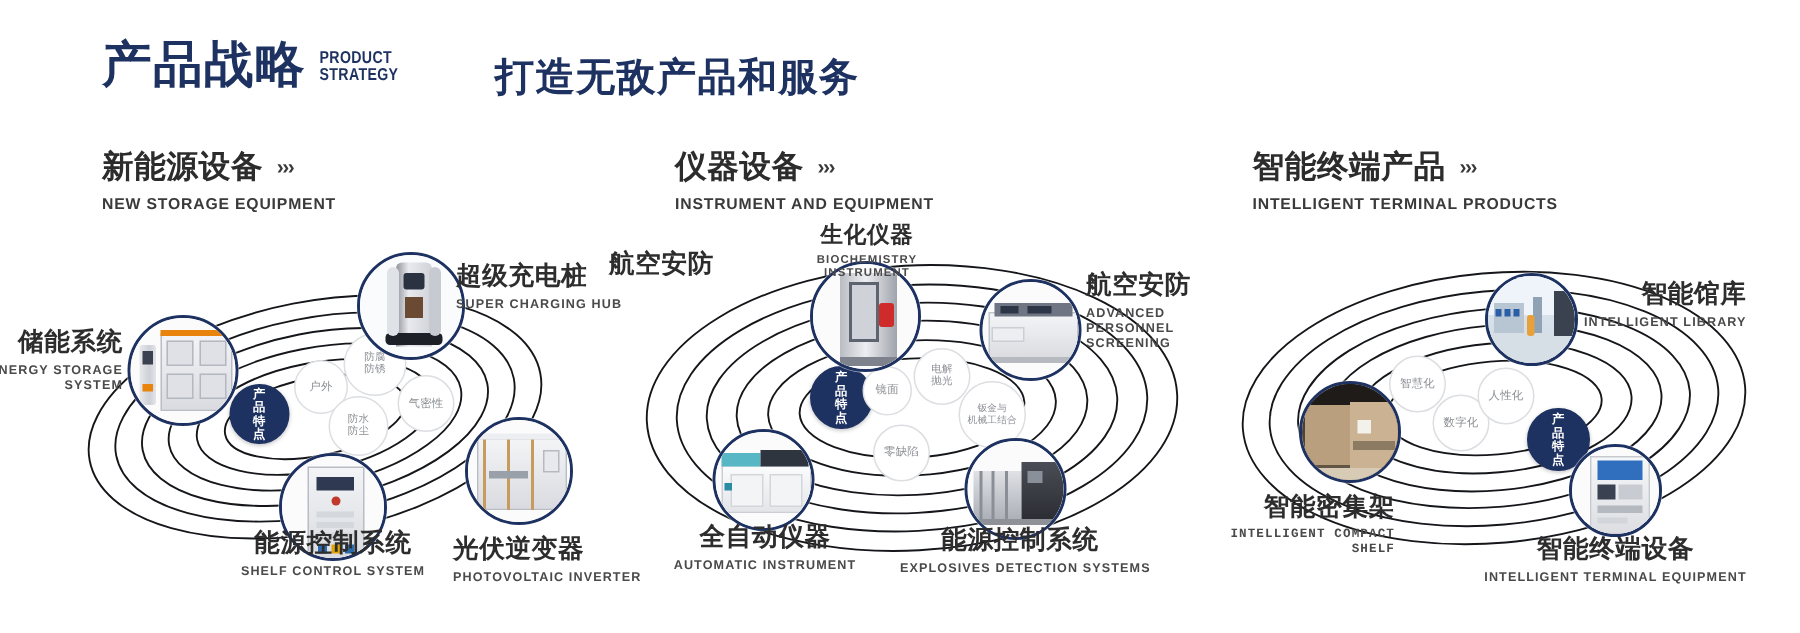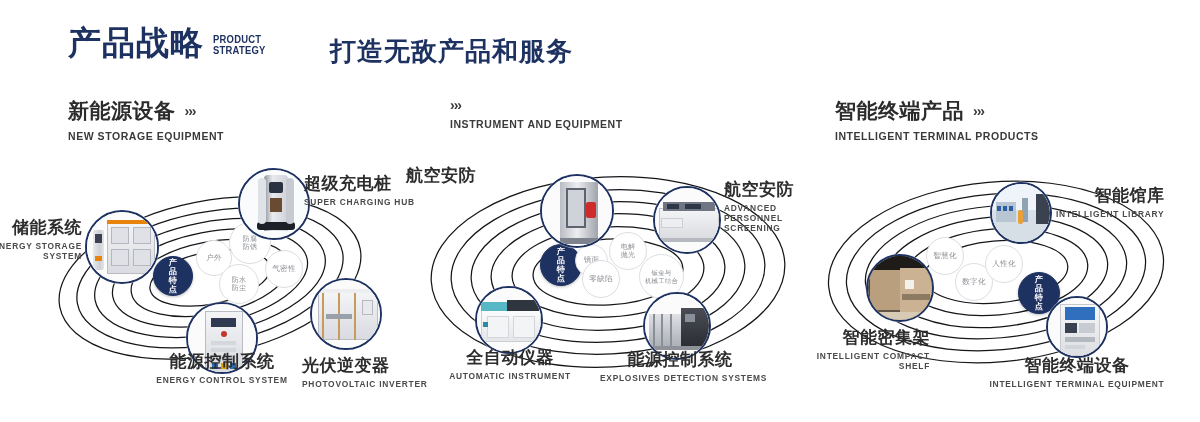--- a/index.html
+++ b/index.html
@@ -103,20 +103,21 @@
   <div class="sec-head" style="left:68px; top:97px;">
     <div class="sec-cn">
       <span>新能源设备</span>
       <span class="chev">›››</span>
     </div>
     <div class="sec-en">NEW STORAGE EQUIPMENT</div>
   </div>
 
   <div class="sec-head" style="left:450px; top:97px;">
     <div class="sec-cn">
+      <span>仪器设备</span>
       <span class="chev">›››</span>
     </div>
     <div class="sec-en">INSTRUMENT AND EQUIPMENT</div>
   </div>
 
   <div class="sec-head" style="left:835px; top:97px;">
     <div class="sec-cn">
       <span>智能终端产品</span>
       <span class="chev">›››</span>
     </div>
@@ -201,21 +202,21 @@
         <div class="bar" style="left:23px; top:37px; width:25px; height:4px; background:#d4d7dc;"></div>
         <div class="bar" style="left:23px; top:44px; width:25px; height:4px; background:#d4d7dc;"></div>
         <div class="bar" style="left:23px; top:51px; width:25px; height:4px; background:#d4d7dc;"></div>
         <div class="bar" style="left:24px; top:59px; width:6px; height:6px; background:#2b6cb0;"></div>
         <div class="bar" style="left:33px; top:59px; width:6px; height:6px; background:#e0a300;"></div>
         <div class="bar" style="left:42px; top:59px; width:6px; height:6px; background:#2b6cb0;"></div>
       </div>
     </div>
     <div class="lab c" style="left:132px; top:200px; width:180px;">
       <div class="cn">能源控制系统</div>
-      <div class="en">ENERGY CONTROL SYSTEM</div>
+      <div class="en">SHELF CONTROL SYSTEM</div>
     </div>
   </div>
 
   <div class="cluster" style="left:400px; top:150px; width:420px; height:250px;">
 
     <svg class="rings" width="420" height="250" viewBox="0 0 420 250">
       <g transform="translate(208,122) rotate(-3)" fill="none" stroke="#14161a" stroke-width="1.25">
         <ellipse rx="177" ry="95"></ellipse>
         <ellipse rx="157" ry="82"></ellipse>
         <ellipse rx="137" ry="70"></ellipse>
@@ -223,31 +224,35 @@
         <ellipse rx="96" ry="45"></ellipse>
         <ellipse rx="75" ry="33"></ellipse>
       </g>
     </svg>
 
     <div class="bub primary" style="left:140px; top:94px; width:42px; height:42px;">
       <span>产<br>品<br>特<br>点</span>
     </div>
     <div class="bub" style="left:175px; top:94px; width:33px; height:33px;">镜面</div>
     <div class="bub" style="left:209px; top:82px; width:38px; height:38px; font-size:7px;">电解<br>抛光</div>
-    <div class="bub" style="left:182px; top:110px; width:38px; height:38px;font-family:Liberation Mono, monospace;">零缺陷</div>
+    <div class="bub" style="left:182px; top:133px; width:38px; height:38px;font-family:Liberation Mono, monospace;">零缺陷</div>
     <div class="bub" style="left:239px; top:104px; width:45px; height:45px; font-size:6.4px;">钣金与<br>机械工结合</div>
 
     <div class="node" style="left:140px; top:24px; width:74px; height:74px;">
       <div class="ph">
         <div class="bar" style="left:18px; top:6px; width:38px; height:60px; background:linear-gradient(90deg,#b9bcc3,#edeef1 45%,#9fa3ab);"></div>
         <div class="bar" style="left:24px; top:12px; width:20px; height:40px; background:#5d6470;"></div>
         <div class="bar" style="left:26px; top:14px; width:16px; height:36px; background:#cfd3d9;"></div>
         <div class="bar" style="left:44px; top:26px; width:10px; height:16px; background:#cf2b2b; border-radius:2px;"></div>
         <div class="bar" style="left:18px; top:62px; width:38px; height:6px; background:#7d828c;"></div>
       </div>
+    </div>
+    <div class="lab c sm" style="left:126px; top:-3px; width:104px;">
+      <div class="cn">生化仪器</div>
+      <div class="en" style="white-space:normal;">BIOCHEMISTRY INSTRUMENT</div>
     </div>
     <div class="lab" style="left:6px; top:14px;">
       <div class="cn">航空安防</div>
     </div>
 
     <div class="node" style="left:253px; top:36px; width:68px; height:68px;">
       <div class="ph">
         <div class="bar" style="left:4px; top:20px; width:60px; height:34px; background:linear-gradient(180deg,#f4f5f7,#d8dade);border:1px solid #c2c5cb;"></div>
         <div class="bar" style="left:8px; top:14px; width:52px; height:9px; background:#6f7582;"></div>
         <div class="bar" style="left:12px; top:16px; width:12px; height:5px; background:#2d3646;"></div>
@@ -349,19 +354,19 @@
     <div class="node" style="left:66px; top:104px; width:68px; height:68px;">
       <div class="ph" style="background:linear-gradient(180deg,#2e2b27,#6a5c4b);">
         <div class="bar" style="left:0; top:0; width:68px; height:14px; background:#1e1b18;"></div>
         <div class="bar" style="left:2px; top:14px; width:30px; height:40px; background:#b99f7e;"></div>
         <div class="bar" style="left:32px; top:12px; width:34px; height:44px; background:#cbb293;"></div>
         <div class="bar" style="left:37px; top:24px; width:9px; height:9px; background:#f3f1ec;"></div>
         <div class="bar" style="left:34px; top:38px; width:28px; height:6px; background:#8d7a62;"></div>
         <div class="bar" style="left:0; top:56px; width:68px; height:12px; background:#d8cbb6;"></div>
       </div>
     </div>
-    <div class="lab r" style="left:-10px; top:176px; width:140px;">
+    <div class="lab r" style="left:-10px; top:176px; width:140px;font-family:Liberation Mono, monospace;">
       <div class="cn">智能密集架</div>
       <div class="en" style="white-space:normal;">INTELLIGENT COMPACT SHELF</div>
     </div>
   </div>
 
 </div>
 
 </body></html>

